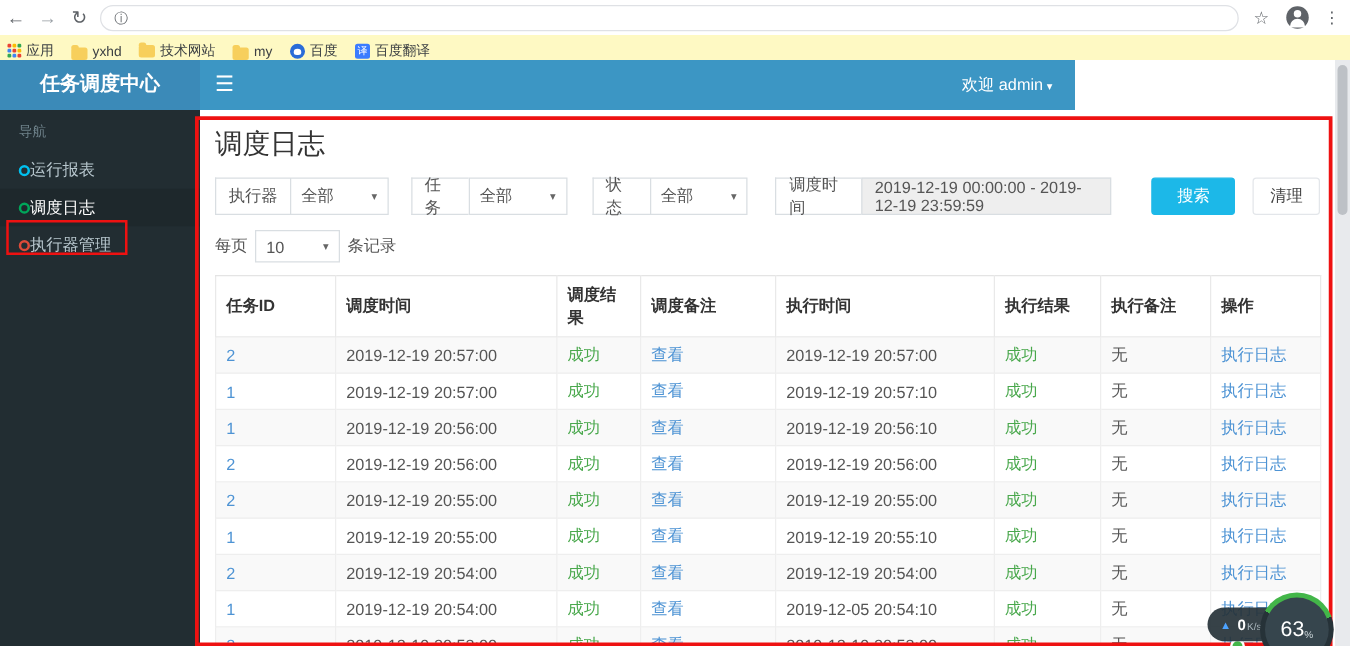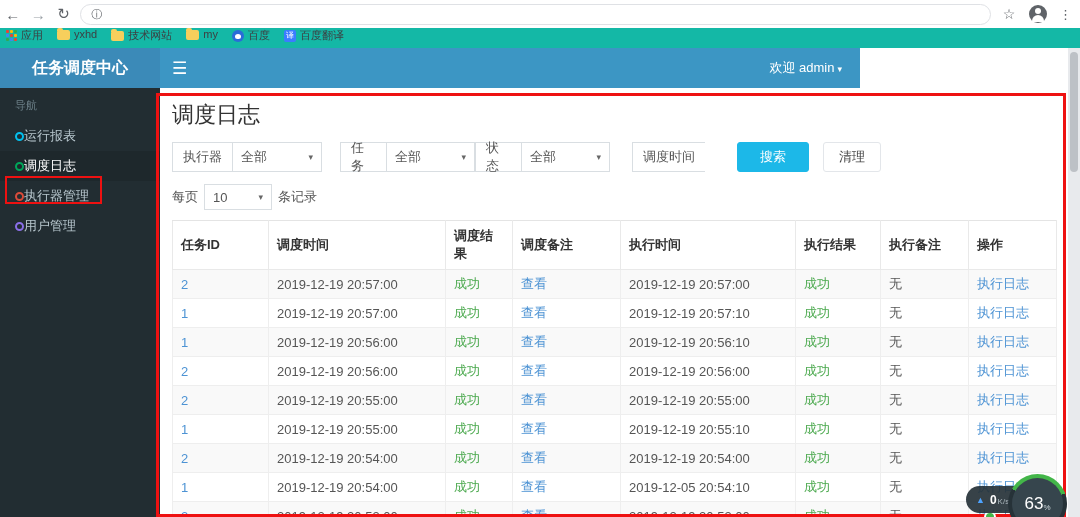--- a/index.html
+++ b/index.html
@@ -14,21 +14,21 @@
   .url-pill { display:flex; align-items:center; height:21px; width:930px; margin-left:4px; border:1px solid #dfe1e5; border-radius:11px; background:#fff; padding:0 10px; }
   .info-ico { color:#5f6368; font-size:11px; margin-right:7px; }
   .url-text { font-size:12px; color:#202124; }
   .star-ico { color:#5f6368; font-size:14px; margin-left:12px; cursor:pointer; }
   .avatar { width:18px; height:18px; border-radius:50%; background:#5f6368; margin-left:14px; position:relative; cursor:pointer; }
   .avatar::before { content:""; position:absolute; left:6px; top:3px; width:6px; height:6px; border-radius:50%; background:#fff; }
   .avatar::after  { content:""; position:absolute; left:3px; top:10px; width:12px; height:7px; border-radius:6px 6px 0 0; background:#fff; }
   .kebab { color:#5f6368; font-size:13px; margin-left:12px; margin-right:8px; cursor:pointer; }
 
   
-  .bookmarks { position:absolute; left:0; top:28px; width:1080px; height:20px; background:#14b8a6; display:flex; align-items:flex-start; padding-left:6px; }
+  .bookmarks { position:absolute; left:0; top:28px; width:1080px; height:20px; background:#fef9c3; display:flex; align-items:flex-end; padding-left:6px; }
   .bm-item { display:flex; align-items:center; margin-right:14px; cursor:pointer; }
   .bm-label { font-size:11px; color:#3c4043; margin-left:4px; }
   .apps-grid { width:11px; height:11px; display:grid; grid-template-columns:repeat(3,3px); grid-template-rows:repeat(3,3px); gap:1px; }
   .apps-grid i { border-radius:1px; }
   .apps-grid i:nth-child(1){background:#ea4335}.apps-grid i:nth-child(2){background:#fbbc05}.apps-grid i:nth-child(3){background:#34a853}
   .apps-grid i:nth-child(4){background:#4285f4}.apps-grid i:nth-child(5){background:#ea4335}.apps-grid i:nth-child(6){background:#fbbc05}
   .apps-grid i:nth-child(7){background:#34a853}.apps-grid i:nth-child(8){background:#4285f4}.apps-grid i:nth-child(9){background:#ea4335}
   .folder { width:13px; height:10px; background:#f7cf5c; border-radius:2px; position:relative; margin-top:1px; }
   .folder::before { content:""; position:absolute; left:0; top:-2px; width:6px; height:3px; background:#f7cf5c; border-radius:2px 2px 0 0; }
   .baidu-ico { width:12px; height:12px; border-radius:50%; background:#2a6cd8; position:relative; }
@@ -168,24 +168,20 @@
           <span class="side-label">运行报表</span>
         </div>
         <div class="side-item active">
           <span class="nav-circle" style="border-color: rgb(0, 166, 90);"></span>
           <span class="side-label">调度日志</span>
         </div>
         <div class="side-item">
           <span class="nav-circle" style="border-color: rgb(221, 75, 57);"></span>
           <span class="side-label">执行器管理</span>
         </div>
-        <div class="side-item">
-          <span class="nav-circle" style="border-color: rgb(138, 111, 232);"></span>
-          <span class="side-label">用户管理</span>
-        </div>
       </div>
   </div>
 
   <div class="content">
     <div class="page-title">调度日志</div>
 
     <div class="filter-row">
       <div class="igroup" style="width:150px">
         <span class="addon" style="flex:0 0 60px">执行器</span>
         <span class="fake-select" style="flex:1">
@@ -193,29 +189,30 @@
             <span class="caret">▾</span>
           </span>
       </div>
       <div class="igroup" style="width:135px; margin-left:18px">
         <span class="addon" style="flex:0 0 46px">任务</span>
         <span class="fake-select" style="flex:1">
             <span>全部</span>
             <span class="caret">▾</span>
           </span>
       </div>
-      <div class="igroup" style="width:135px; ">
+      <div class="igroup" style="width:135px; margin-left:20px">
         <span class="addon" style="flex:0 0 46px">状态</span>
         <span class="fake-select" style="flex:1">
             <span>全部</span>
             <span class="caret">▾</span>
           </span>
       </div>
       <div class="igroup" style="margin-left:22px">
         <span class="addon">调度时间</span>
+        <span class="date-input">2019-12-19 00:00:00 - 2019-12-19 23:59:59</span>
       </div>
       <div class="btn btn-search" style="margin-left:32px">搜索</div>
       <div class="btn btn-clear">清理</div>
     </div>
 
     <div class="pagesize-row">
       <span>每页</span>
       <span class="fake-select pagesize-select">
           <span>10</span>
           <span class="caret">▾</span>

